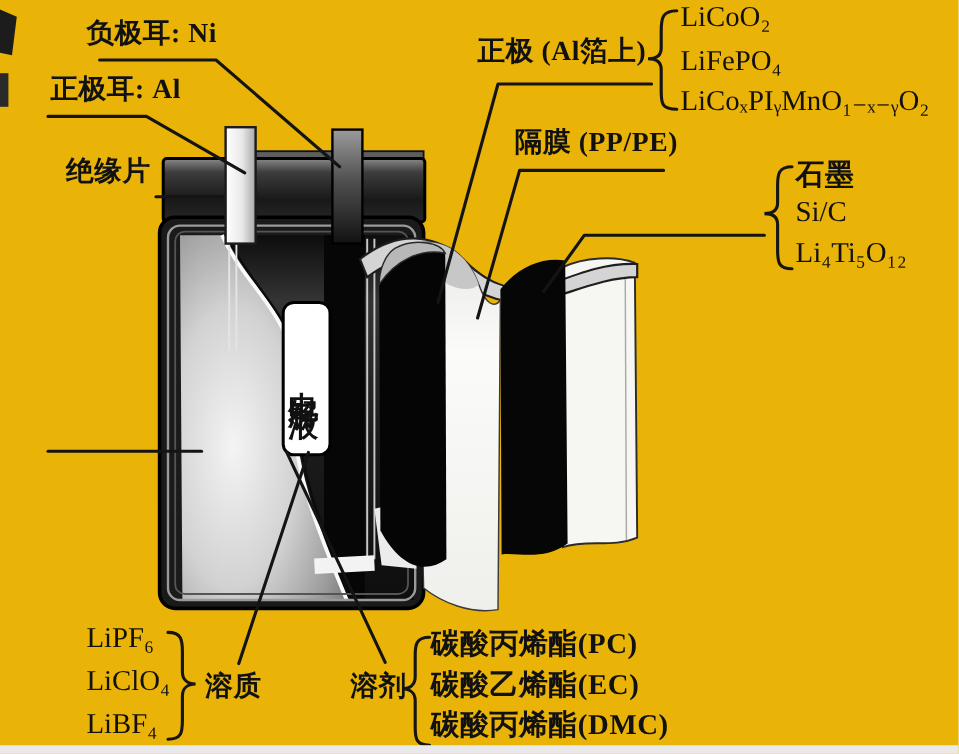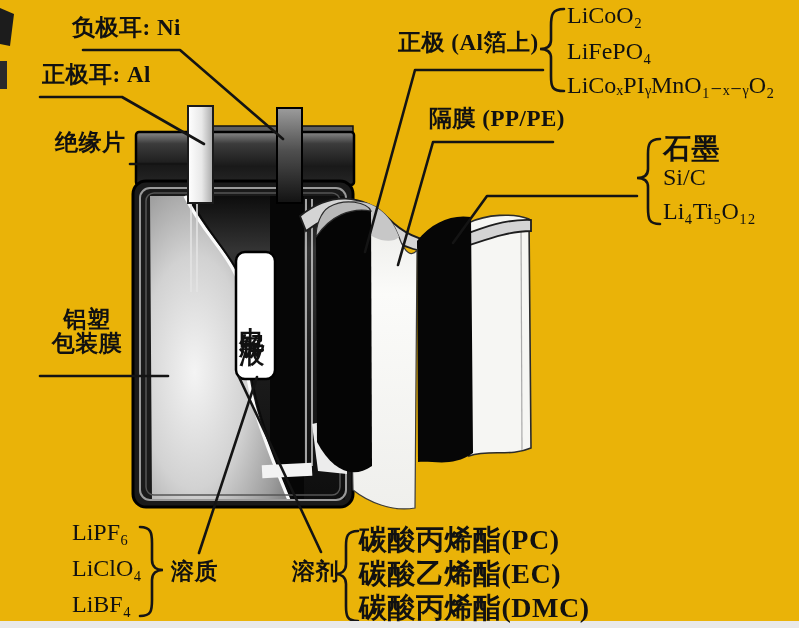--- a/index.html
+++ b/index.html
@@ -6,21 +6,21 @@
   #canvas{
     position:relative;width:799px;height:628px;background:#eab308;overflow:hidden;
     font-family:"Liberation Serif","DejaVu Serif",serif;
   }
   #art{position:absolute;left:0;top:0;width:799px;height:628px;}
   .lbl{
     position:absolute;color:#111;white-space:nowrap;line-height:1.05;
     font-weight:700;font-size:23px;letter-spacing:0.5px;
   }
   .formula{font-weight:400;font-size:24px;letter-spacing:0px;}
-  .cn-item{font-weight:700;font-size:28px;}
+  .cn-item{font-weight:700;font-size:24px;}
   .two-line{white-space:pre-line;text-align:center;width:82px;}
   .vertical{
     writing-mode:vertical-rl;text-orientation:upright;
     letter-spacing:7px;text-align:center;font-size:25px;font-weight:700;
   }
 </style>
 </head>
 <body>
 
 <div id="canvas">
@@ -125,22 +125,20 @@
       <path d="M140,527 C151,527 152,533 152,543 L152,560 C152,567 157,570 163,570 C157,570 152,573 152,580 L152,600 C152,611 151,616 140,616"></path>
       <path d="M358,531 C347,531 346,537 346,546 L346,564 C346,571 341,574 335,574 C341,574 346,577 346,584 L346,606 C346,616 347,621 358,621"></path>
     </g>
 
     <rect x="0" y="621" width="799" height="7" fill="#e9e9e9"></rect>
   </svg>
 
   <div class="lbl" style="left:72px;top:16px;">负极耳: Ni</div>
   <div class="lbl" style="left:42px;top:63px;">正极耳: Al</div>
   <div class="lbl" style="left:55px;top:131px;">绝缘片</div>
-  <div class="lbl two-line" style="left:46px;top:308px;">铝塑
-包装膜</div>
 
   <div class="lbl" style="left:398px;top:31px;">正极 (Al箔上)</div>
   <div class="lbl formula" style="left:567px;top:3px;">LiCoO₂</div>
   <div class="lbl formula" style="left:567px;top:39px;">LiFePO₄</div>
   <div class="lbl formula" style="left:567px;top:73px;">LiCoₓPIᵧMnO₁₋ₓ₋ᵧO₂</div>
 
   <div class="lbl" style="left:429px;top:107px;">隔膜 (PP/PE)</div>
 
   <div class="lbl cn-item" style="left:663px;top:134px;">石墨</div>
   <div class="lbl formula" style="left:663px;top:165px;">Si/C</div>

